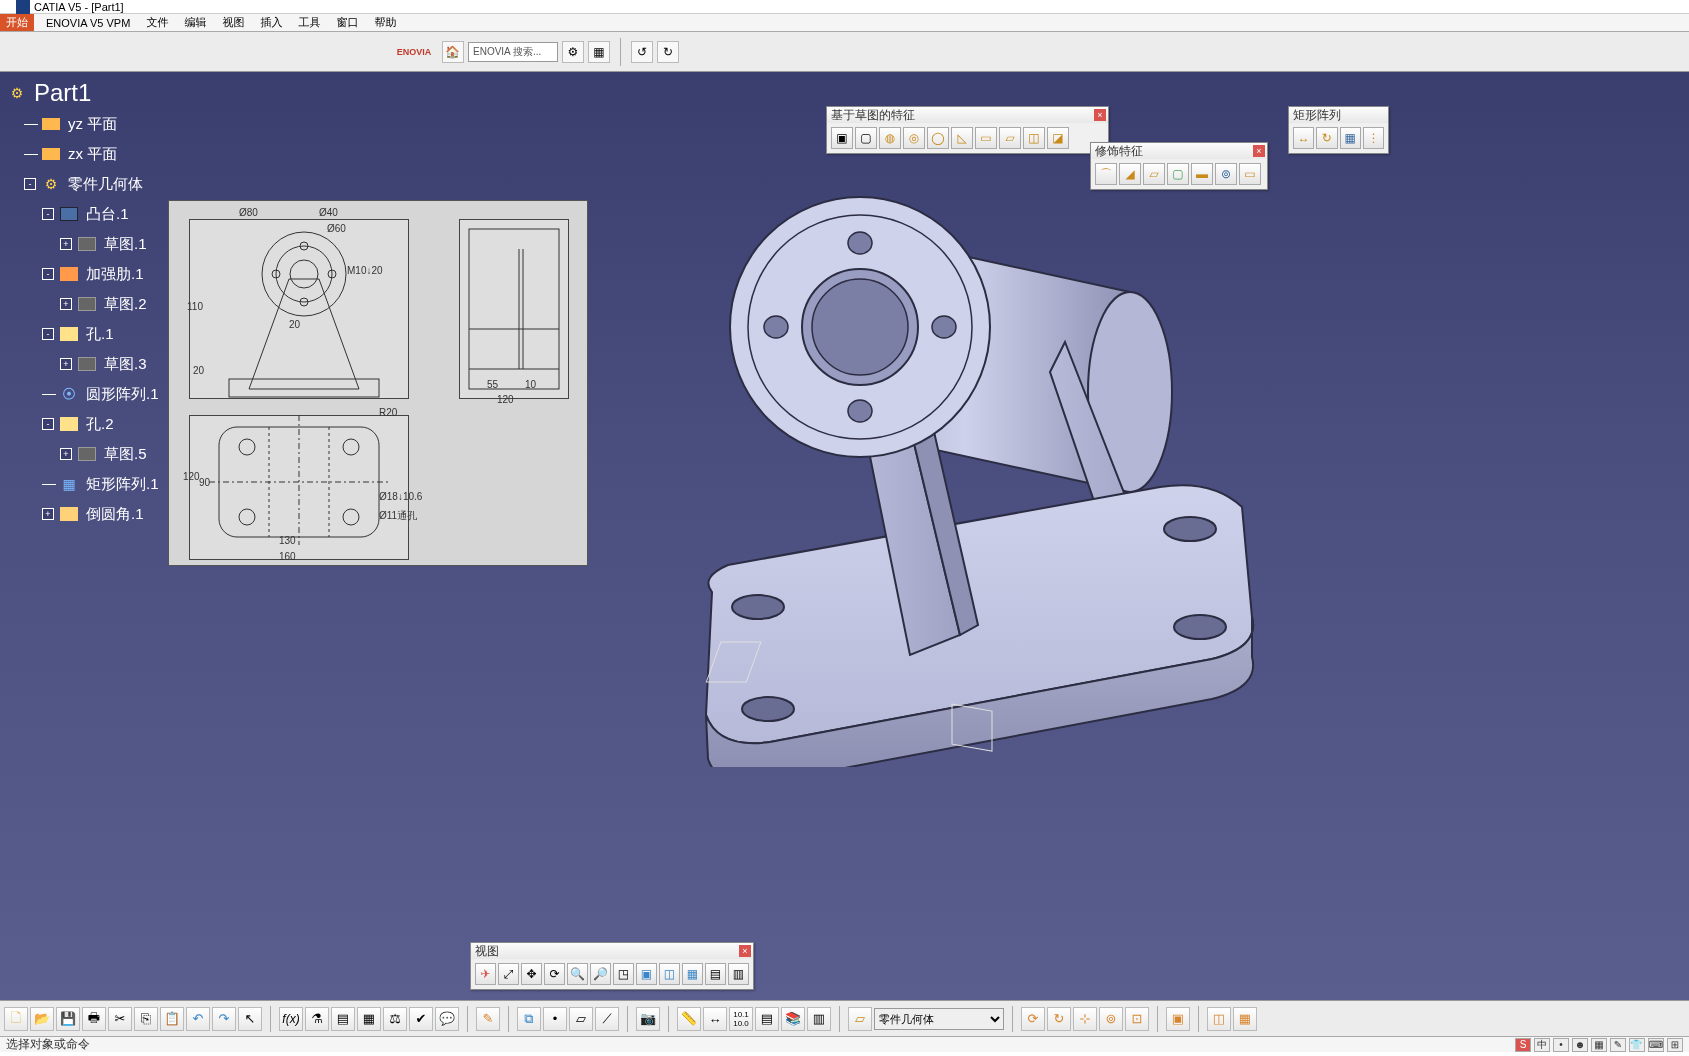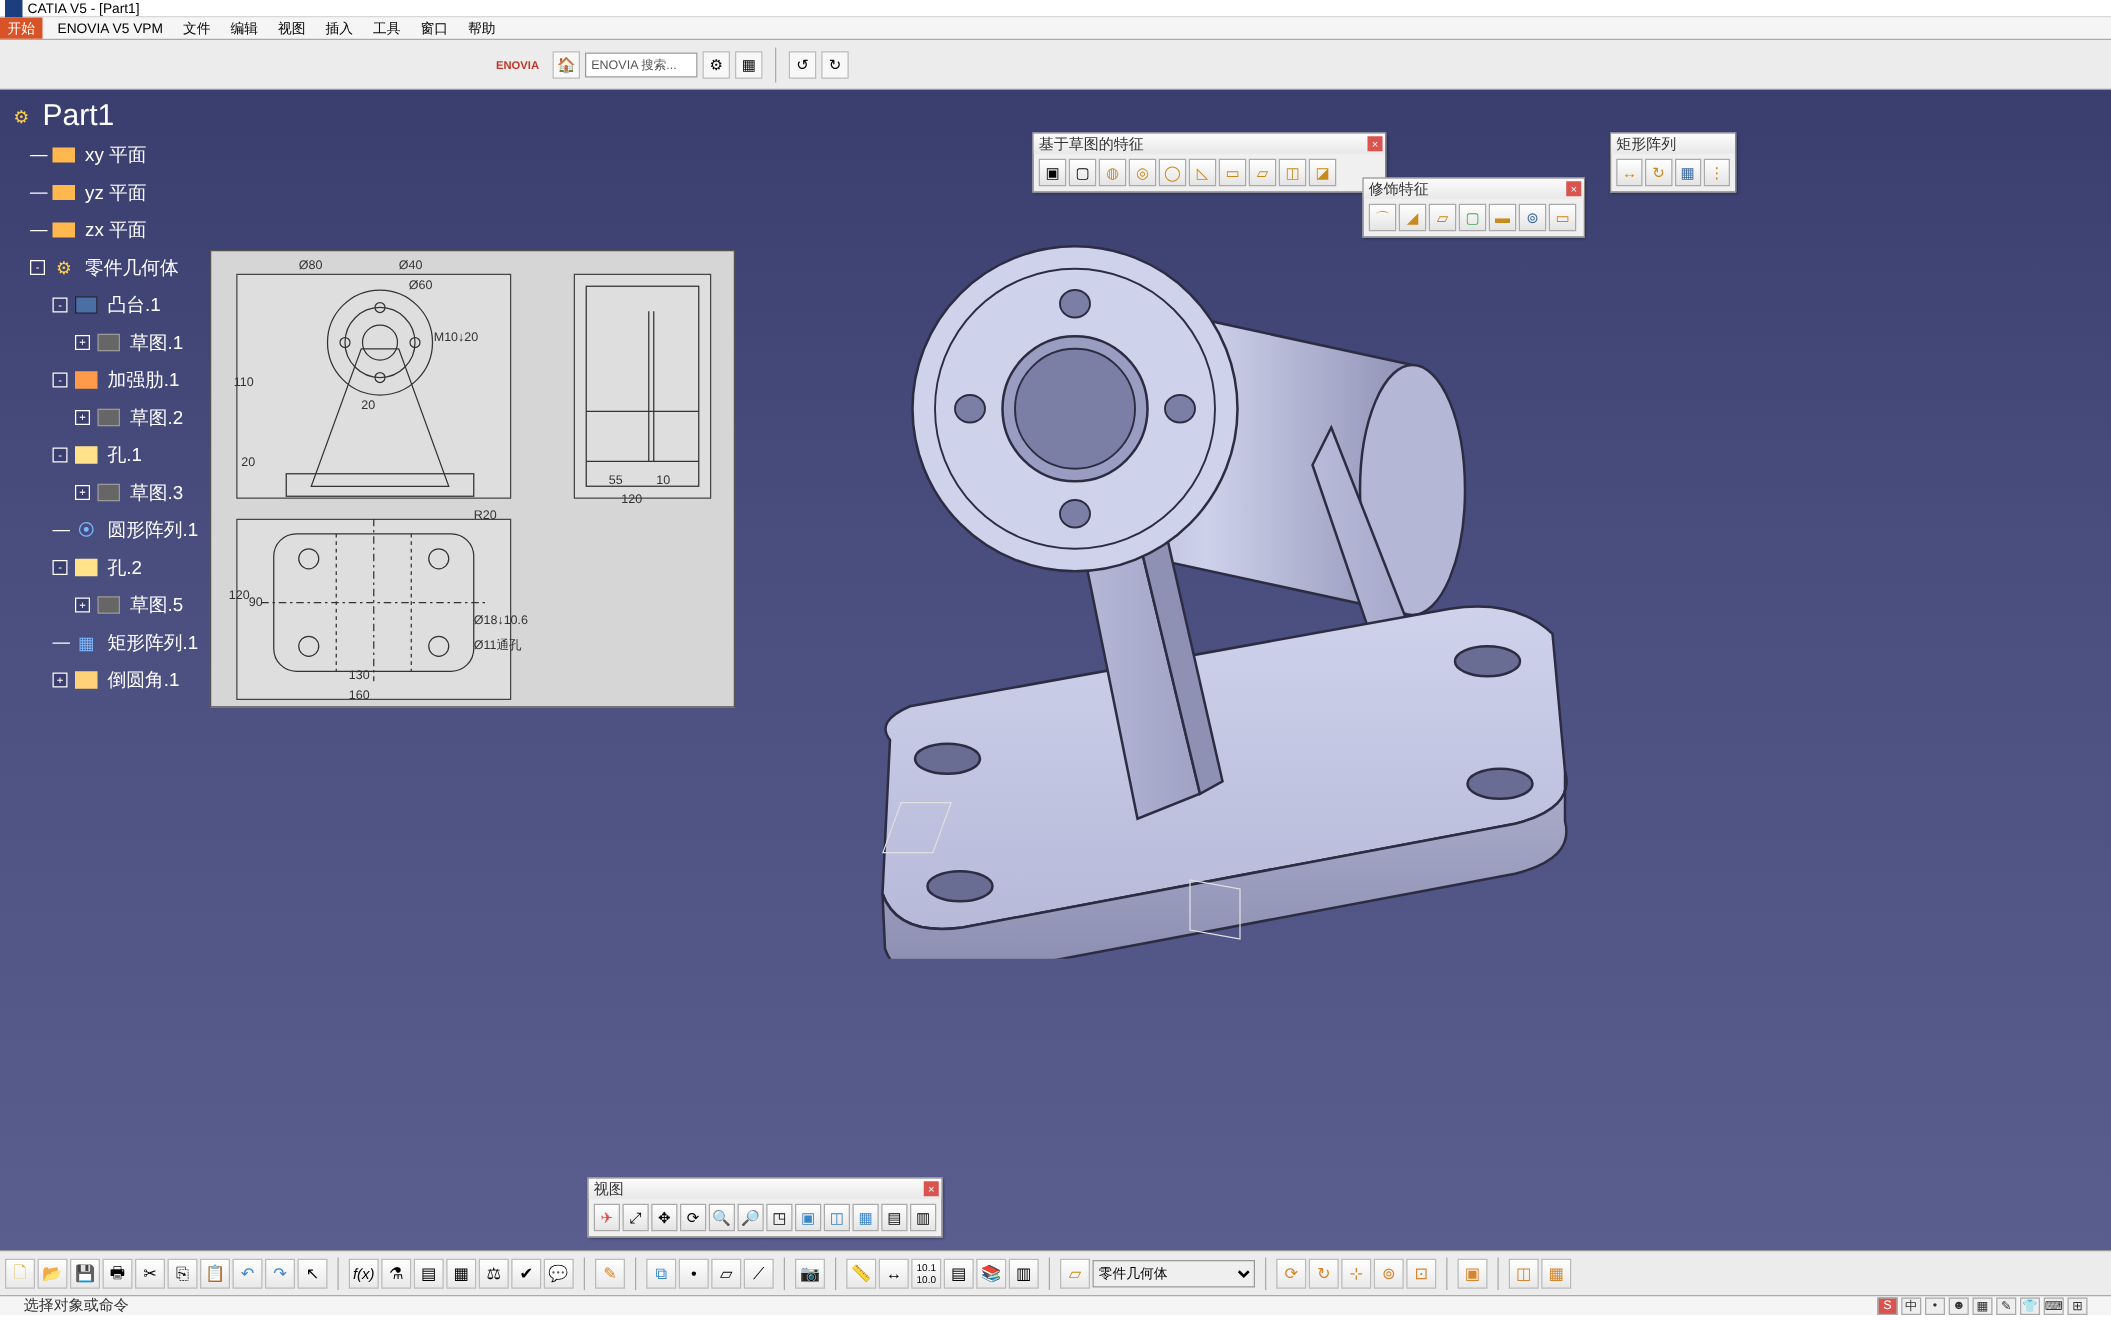--- a/index.html
+++ b/index.html
@@ -1,18 +1,18 @@
 <!DOCTYPE html>
 <html><head>
 <meta charset="utf-8">
 <style>
 * { margin: 0; padding: 0; box-sizing: border-box; font-family: "Microsoft YaHei", Arial, sans-serif; font-size: 12px; }
 html, body { width: 1689px; height: 1056px; overflow: hidden; }
 
-.titlebar { height: 14px; background: #fff; display: flex; align-items: center; padding-left: 4px; border-bottom: 1px solid #ccc; }
+.titlebar { height: 14px; background: #fff; display: flex; align-items: center; padding-left: 16px; border-bottom: 1px solid #ccc; }
 .titlebar .app-icon { width: 14px; height: 14px; margin-right: 4px; background: #1a3e7e; display: inline-block; }
 .titlebar .title-text { font-size: 11px; color: #000; }
 
 .menubar { height: 18px; background: #f5f5f5; display: flex; align-items: center; border-bottom: 1px solid #aaa; }
 .menubar .start-btn { background: #d85428; color: #fff; padding: 1px 6px; margin-right: 4px; font-size: 11px; }
 .menubar .menu-item { padding: 1px 8px; font-size: 11px; color: #000; cursor: pointer; }
 
 .upper-toolbar { height: 40px; background: #ececec; border-bottom: 1px solid #999; display: flex; align-items: center; padding-left: 390px; gap: 4px; }
 .upper-toolbar .logo { width: 48px; height: 30px; display: flex; align-items: center; justify-content: center; color: #c0392b; font-weight: bold; font-size: 9px; }
 .upper-toolbar .search-box { width: 90px; height: 20px; border: 1px solid #999; background: #fff; font-size: 10px; padding: 0 4px; color: #555; display:flex; align-items:center; }
@@ -53,21 +53,21 @@
 .float-tb .tb-body { display:flex; padding:4px; gap:2px; }
 .float-tb .tb-btn { width:22px; height:22px; border:1px solid #aaa; background:linear-gradient(#fff,#e4e4e4); display:flex; align-items:center; justify-content:center; font-size:12px; cursor:pointer; }
 
 .view-tb { position:absolute; left:470px; bottom:10px; width:284px; background:#f0f0f0; border:1px solid #888; }
 
 .bottom-toolbar { height:36px; background:#ececec; border-top:1px solid #999; display:flex; align-items:center; padding:0 4px; gap:2px; }
 .bottom-toolbar .bbtn { width:24px; height:24px; border:1px solid #bbb; background:linear-gradient(#fff,#e8e8e8); display:flex; align-items:center; justify-content:center; font-size:13px; cursor:pointer; }
 .bottom-toolbar .bdiv { width:1px; height:26px; background:#aaa; margin:0 6px; }
 .bottom-toolbar select { height:22px; width:130px; border:1px solid #999; font-size:11px; }
 
-.statusbar { height:16px; background:#f5f5f5; border-top:1px solid #aaa; display:flex; align-items:center; padding:0 19px; font-size:11px; color:#333; justify-content:space-between; }
+.statusbar { height:16px; background:#f5f5f5; border-top:1px solid #aaa; display:flex; align-items:center; padding:0 6px; font-size:11px; color:#333; justify-content:space-between; }
 .statusbar .right-tray { display:flex; align-items:center; gap:3px; }
 .statusbar .tray-ic { width:16px; height:14px; border:1px solid #aaa; background:#eee; display:flex; align-items:center; justify-content:center; font-size:10px; }
 </style>
 </head>
 <body>
 
 <div class="titlebar">
   <span class="app-icon"></span>
   <span class="title-text">CATIA V5 - [Part1]</span>
 </div>
@@ -94,27 +94,20 @@
   <div class="tool-btn">↺</div>
   <div class="tool-btn">↻</div>
 </div>
 
 <div class="viewport">
 
   <div class="spec-tree">
     <div class="node root indent0">
       <span class="icon icon-gear">⚙</span>
       <span class="node-label" style="font-size:24px;">Part1</span>
-    </div>
-    <div class="node indent1">
-      <span class="hline" style="width:14px"></span>
-      <span class="icon">
-          <span class="icon-plane"></span>
-        </span>
-      <span class="node-label">xy 平面</span>
     </div>
     <div class="node indent1">
       <span class="hline" style="width:14px"></span>
       <span class="icon">
           <span class="icon-plane"></span>
         </span>
       <span class="node-label">yz 平面</span>
     </div>
     <div class="node indent1">
       <span class="hline" style="width:14px"></span>

